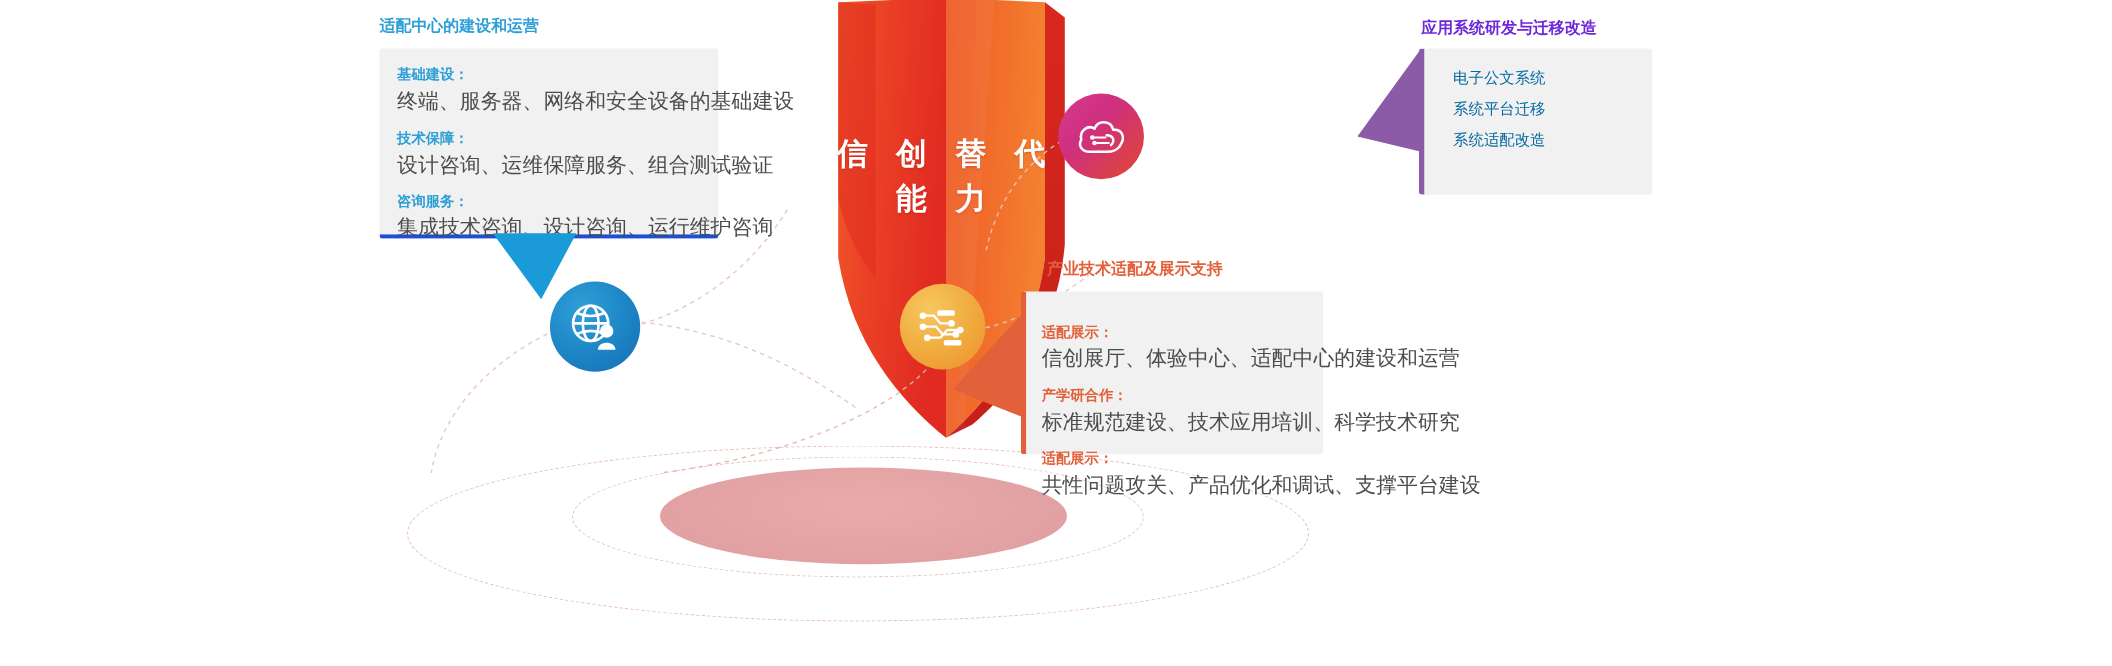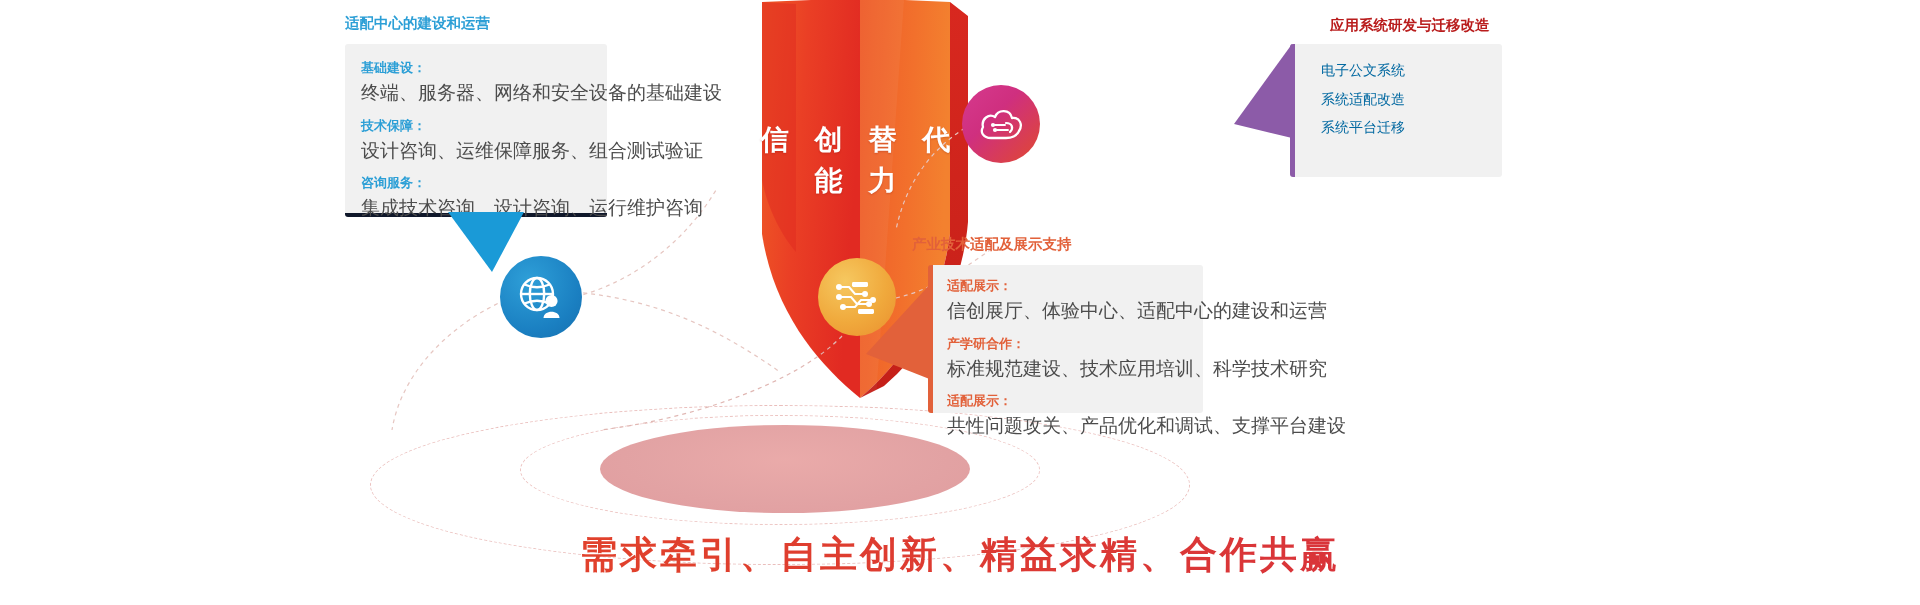--- a/index.html
+++ b/index.html
@@ -83,53 +83,53 @@
   .kv-val {
     font-size: 19px;
     color: #4c4c4c;
     line-height: 1.6;
     white-space: nowrap;
   }
 
   
   #card-left {
     left: 345px; top: 44px;
-    width: 262px; height: 173px;
+    width: 308px; height: 173px;
     padding: 14px 16px 0 16px;
-    border-bottom: 4px solid #0f172a;
+    border-bottom: 4px solid #1d4ed8;
   }
   #card-left .kv-key { color: #2c9fd6; }
   #title-left { left: 345px; top: 14px; color: #2c9fd6; }
   .kv-block { margin-bottom: 7px; }
   .kv-block:last-child { margin-bottom: 0; }
 
   
   #card-right {
     left: 1290px; top: 44px;
     width: 212px; height: 133px;
     padding: 12px 0 0 26px;
     border-left: 5px solid #8c5ba8;
   }
-  #title-right { left: 1330px; top: 16px; color: #b91c1c; }
+  #title-right { left: 1292px; top: 16px; color: #6d28d9; }
   .list-item {
     font-size: 14px;
     color: #0369a1;
     line-height: 2.05;
     white-space: nowrap;
   }
 
   
   #card-bottom {
     left: 928px; top: 265px;
     width: 275px; height: 148px;
-    padding: 11px 0 0 14px;
+    padding: 27px 0 0 14px;
     border-left: 5px solid #e2613a;
   }
   #card-bottom .kv-key { color: #e2613a; }
-  #title-bottom { left: 912px; top: 235px; color: #e2613a; }
+  #title-bottom { left: 952px; top: 235px; color: #e2613a; }
 
   
   .bubble {
     position: absolute;
     border-radius: 50%;
     z-index: 7;
     display: flex;
     align-items: center;
     justify-content: center;
   }
@@ -252,22 +252,22 @@
         <circle cx="35.5" cy="28" r="6.1"></circle>
         <path d="M27.5 45 C 27.5 36.5, 43.5 36.5, 43.5 45 Z"></path>
       </g>
     </svg>
   </div>
 
   <div class="card-title" id="title-right">应用系统研发与迁移改造</div>
 
   <div class="card" id="card-right">
     <div class="list-item">电子公文系统</div>
+    <div class="list-item">系统平台迁移</div>
     <div class="list-item">系统适配改造</div>
-    <div class="list-item">系统平台迁移</div>
   </div>
 
   <svg class="pointer" style="left:1232px; top:42px;" width="64" height="112">
     <polygon points="60,2 60,96 2,82" fill="#8c5ba8"></polygon>
   </svg>
 
   <div class="bubble" id="bubble-cloud">
     <svg width="46" height="40" viewBox="0 0 46 40">
       <path d="M13 34 C 5 34, 2 28, 5 23 C 3 15, 11 9, 17 13 C 20 5, 32 5, 34 14
                C 42 13, 45 21, 41 27 C 39 32, 33 34, 28 34 Z" fill="none" stroke="#ffffff" stroke-width="2.3" stroke-linejoin="round"></path>
@@ -315,15 +315,14 @@
         <circle cx="10" cy="32" r="3"></circle>
         <circle cx="32" cy="19" r="3"></circle>
         <circle cx="36" cy="29" r="3"></circle>
         <circle cx="40" cy="25" r="3"></circle>
         <rect x="19" y="7" width="16" height="5" rx="1.4"></rect>
         <rect x="25" y="34" width="16" height="5" rx="1.4"></rect>
       </g>
     </svg>
   </div>
 
-  <div id="slogan">需求牵引、自主创新、精益求精、合作共赢</div>
 
 </div>
 
 </body></html>

